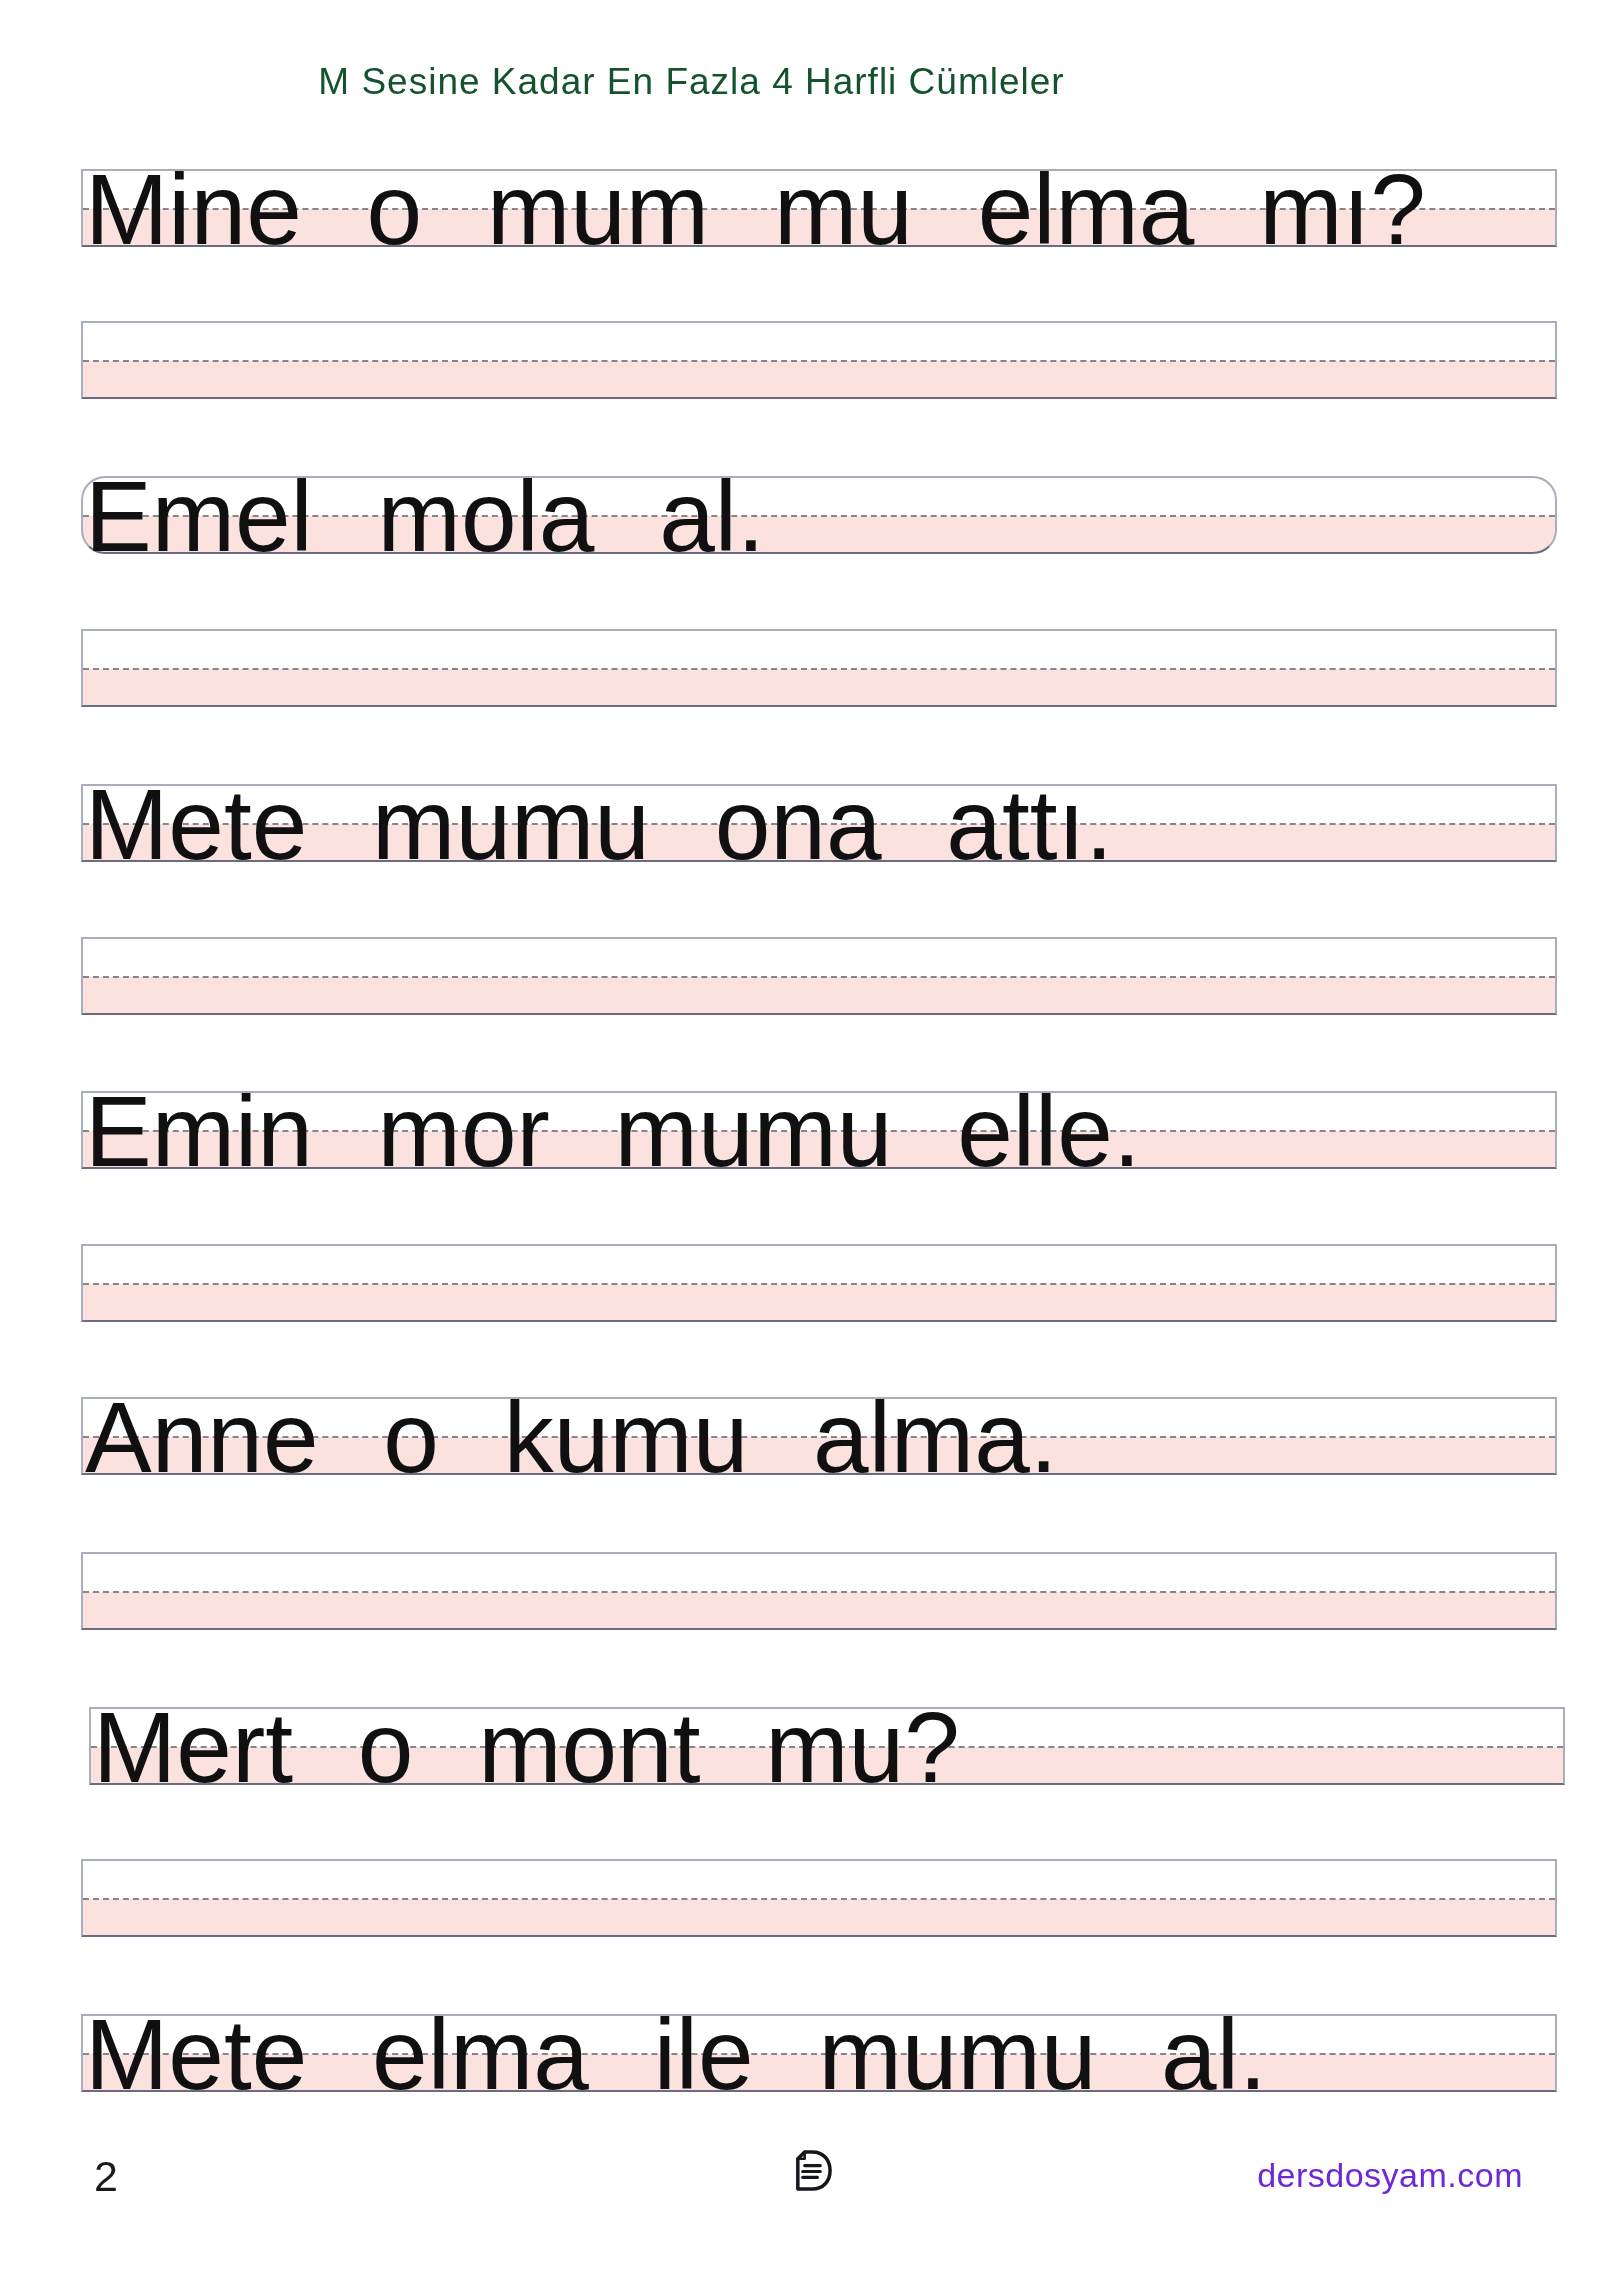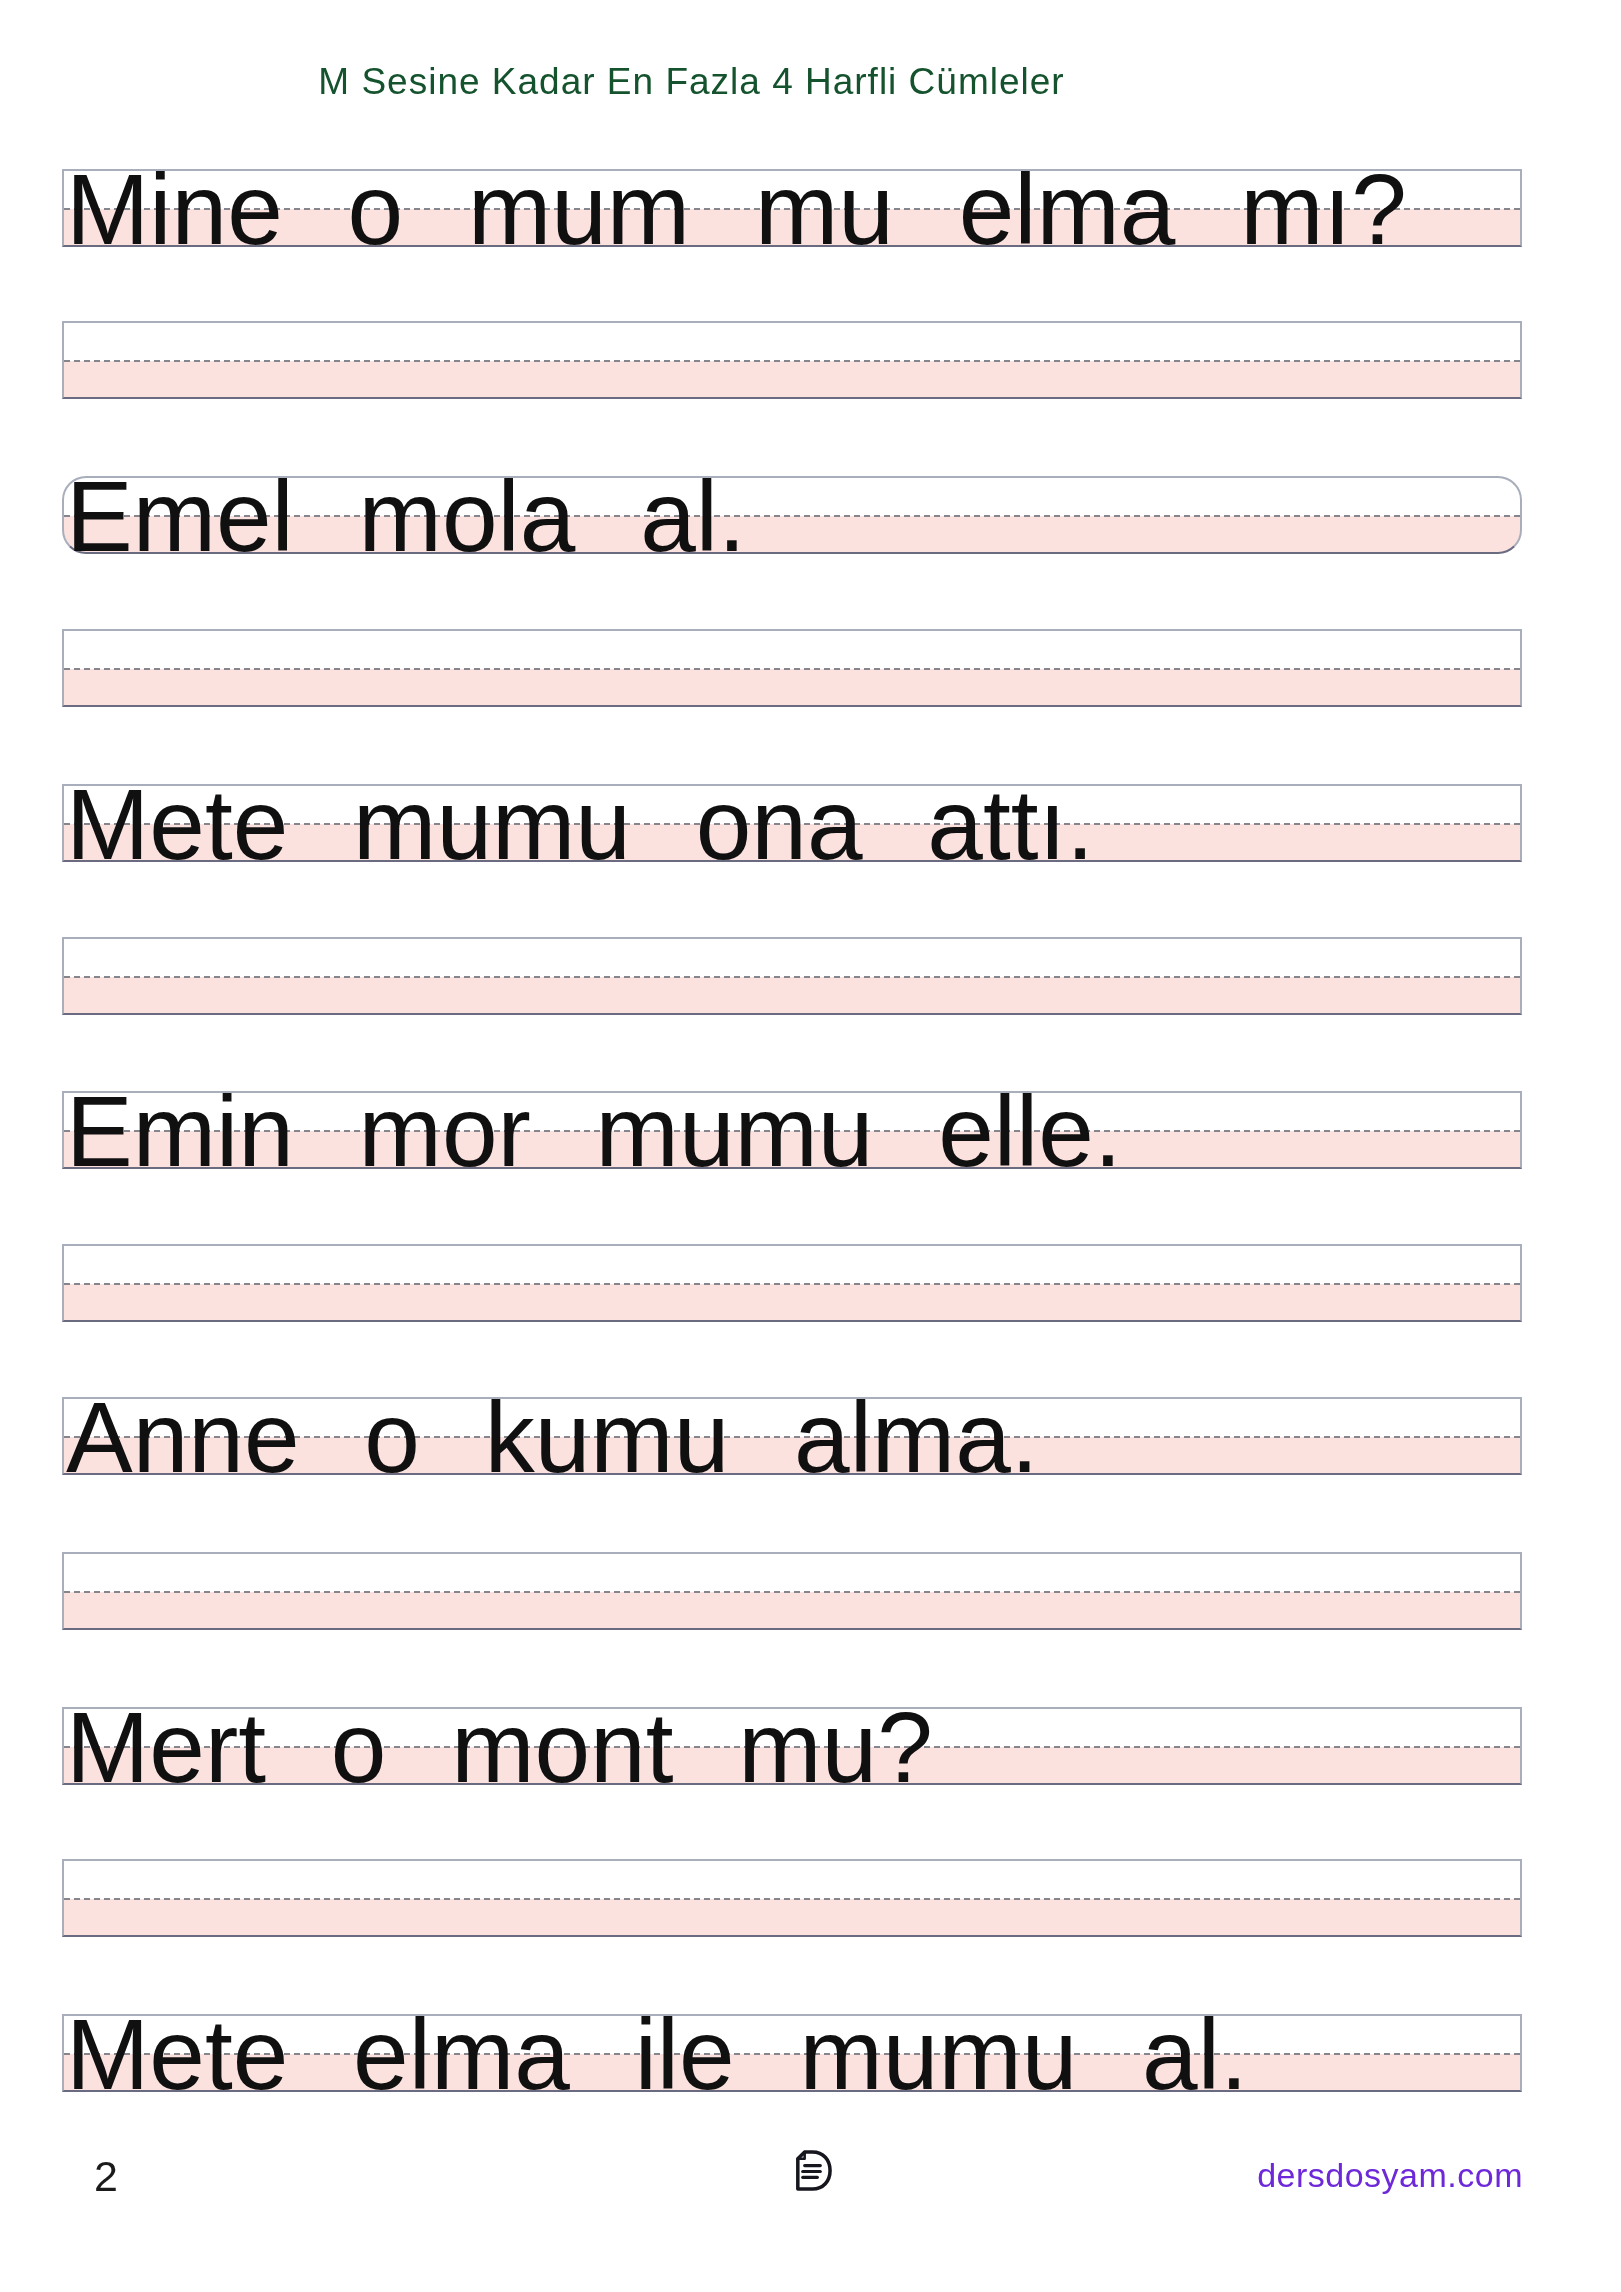--- a/index.html
+++ b/index.html
@@ -16,26 +16,27 @@
     text-align:center;
     font-size:37px;
     font-weight:300;
     letter-spacing:1px;
     color:#14532d;
     line-height:49px;
   }
   
   .wline{
     position:absolute;
-    left:62px;
+    left:81px;
     width:1456px;
     height:74px;               
     border:2px solid #A8AEBC;
     border-bottom:2px solid #6A6A80;
     background:linear-gradient(to bottom,#ffffff 0px,#ffffff 38px,#FBE2DF 38px,#FBE2DF 74px);
+    padding-left:16px;
   }
   .wline .midline{
     position:absolute;
     left:0;right:0;top:37px;
     height:0;
     border-top:2px dashed #85858D;
   }
   .wline .sentence{
     position:absolute;
     left:2px;top:0;right:0;bottom:0;
@@ -102,21 +103,21 @@
     <div class="wline" style="top: 1244px;">
       <div class="midline"></div>
     </div>
     <div class="wline" style="top: 1397px;">
       <div class="midline"></div>
       <span class="sentence">Anne o kumu alma.</span>
     </div>
     <div class="wline" style="top: 1552px;">
       <div class="midline"></div>
     </div>
-    <div class="wline" style="top: 1707px;">
+    <div class="wline" style="top: 1707px; margin-left: 8px;">
       <div class="midline"></div>
       <span class="sentence">Mert o mont mu?</span>
     </div>
     <div class="wline" style="top: 1859px;">
       <div class="midline"></div>
     </div>
     <div class="wline" style="top: 2014px;">
       <div class="midline"></div>
       <span class="sentence">Mete elma ile mumu al.</span>
     </div>

